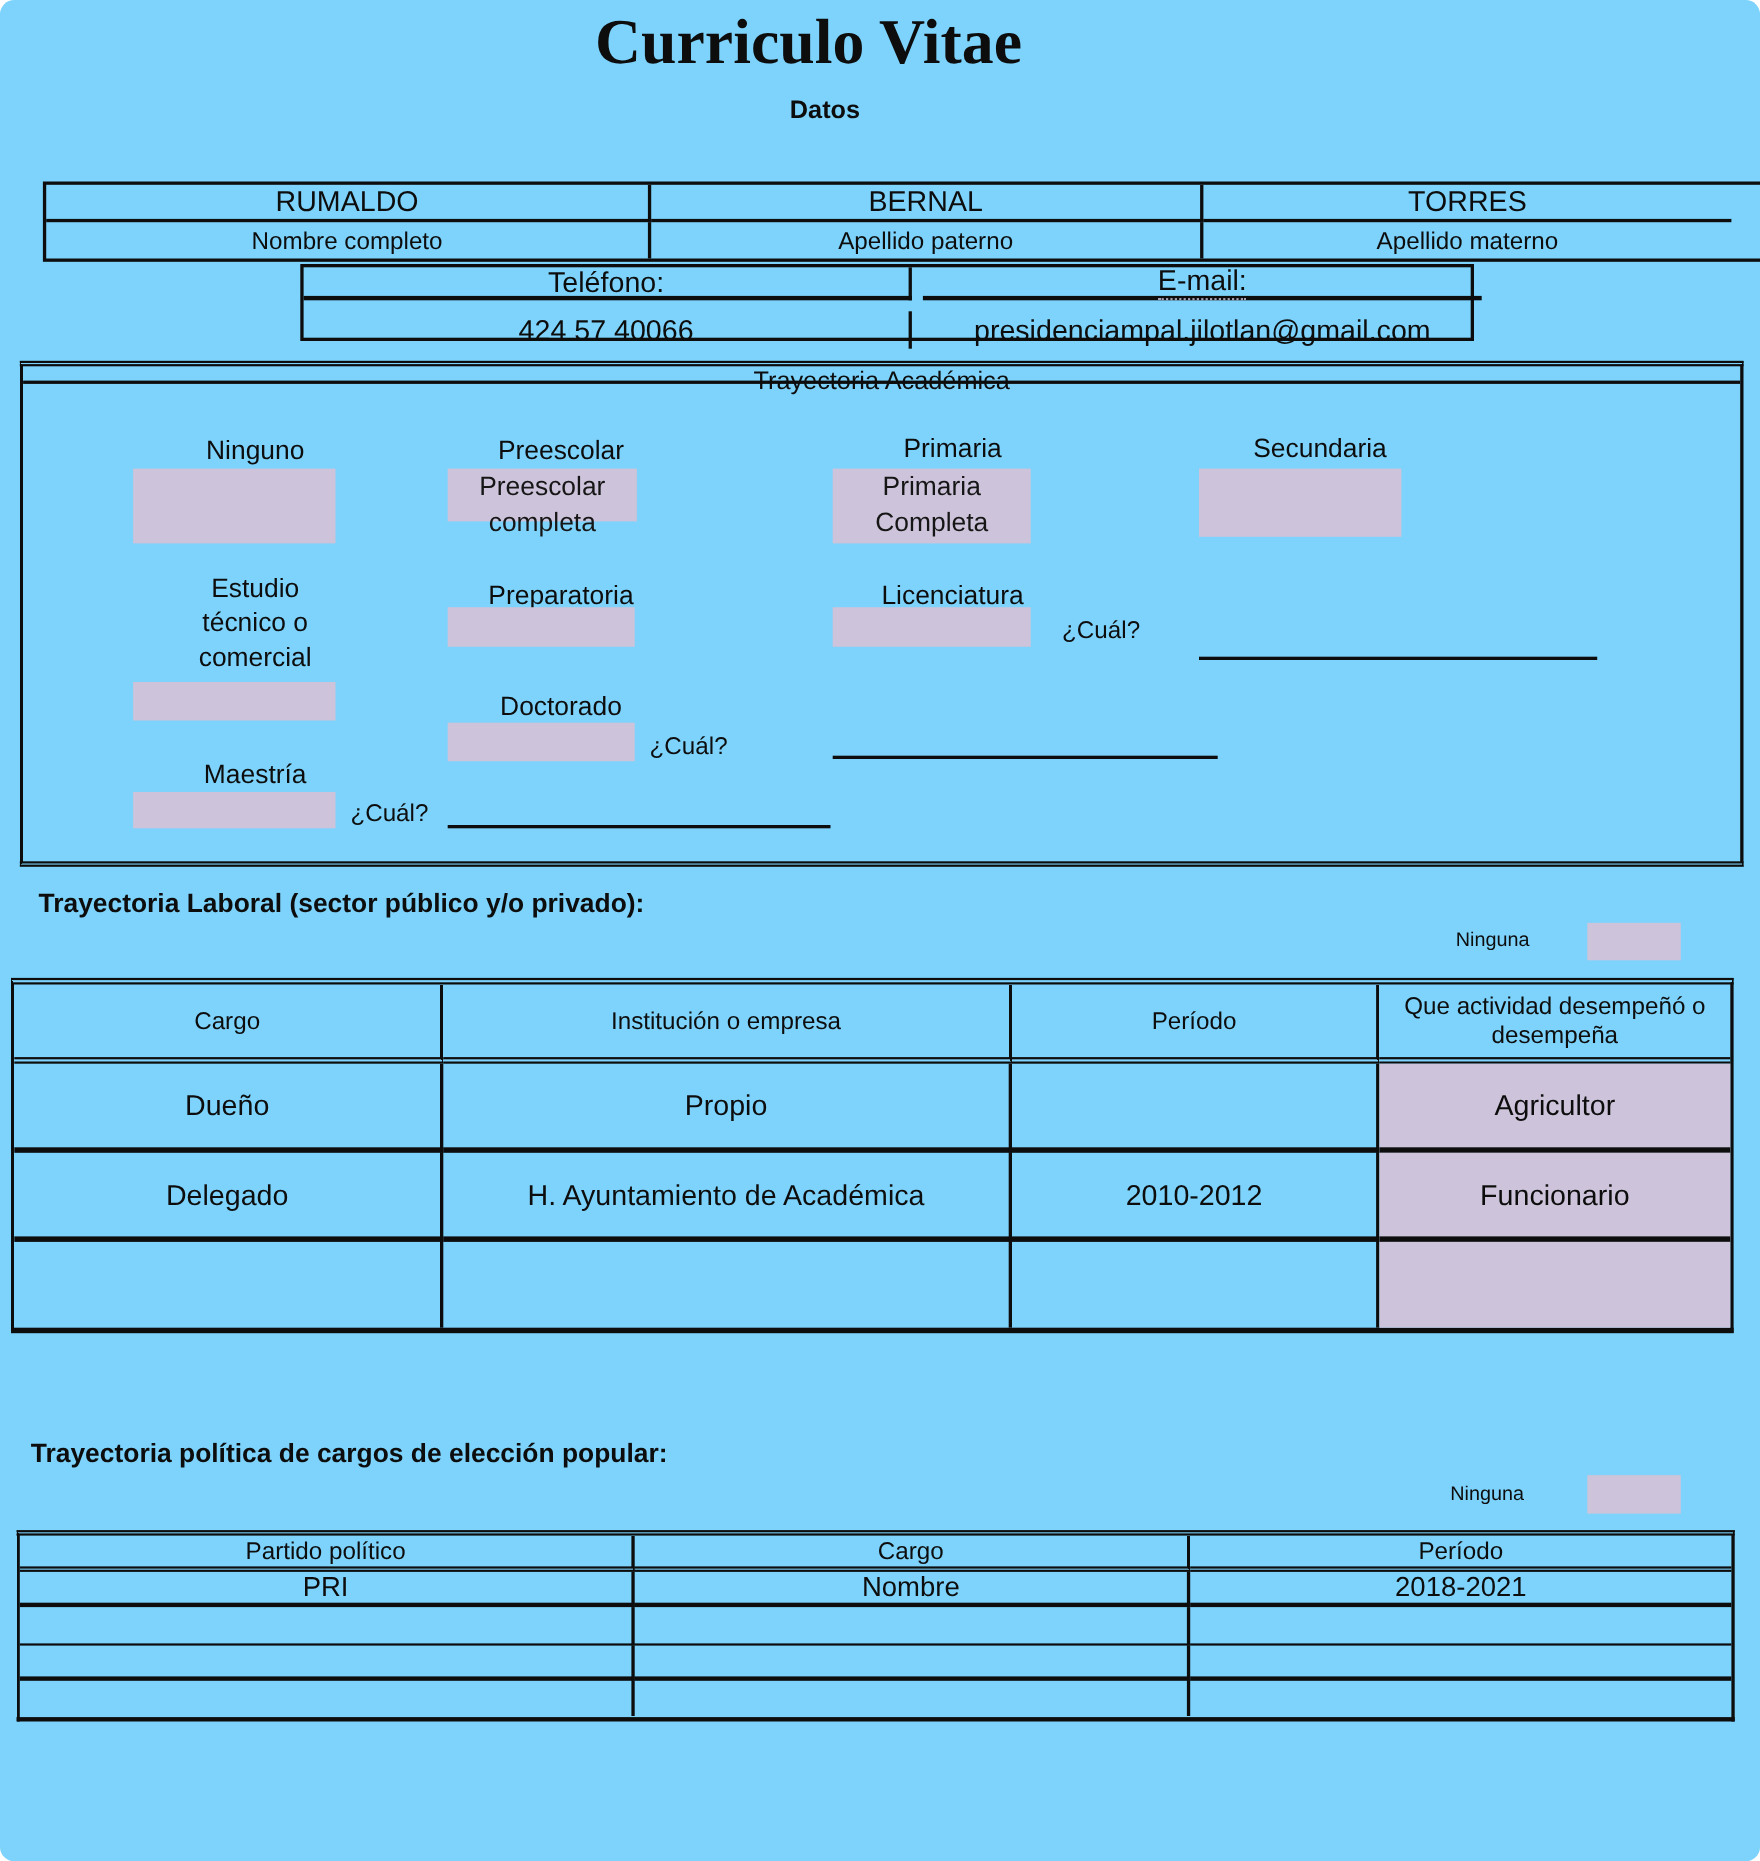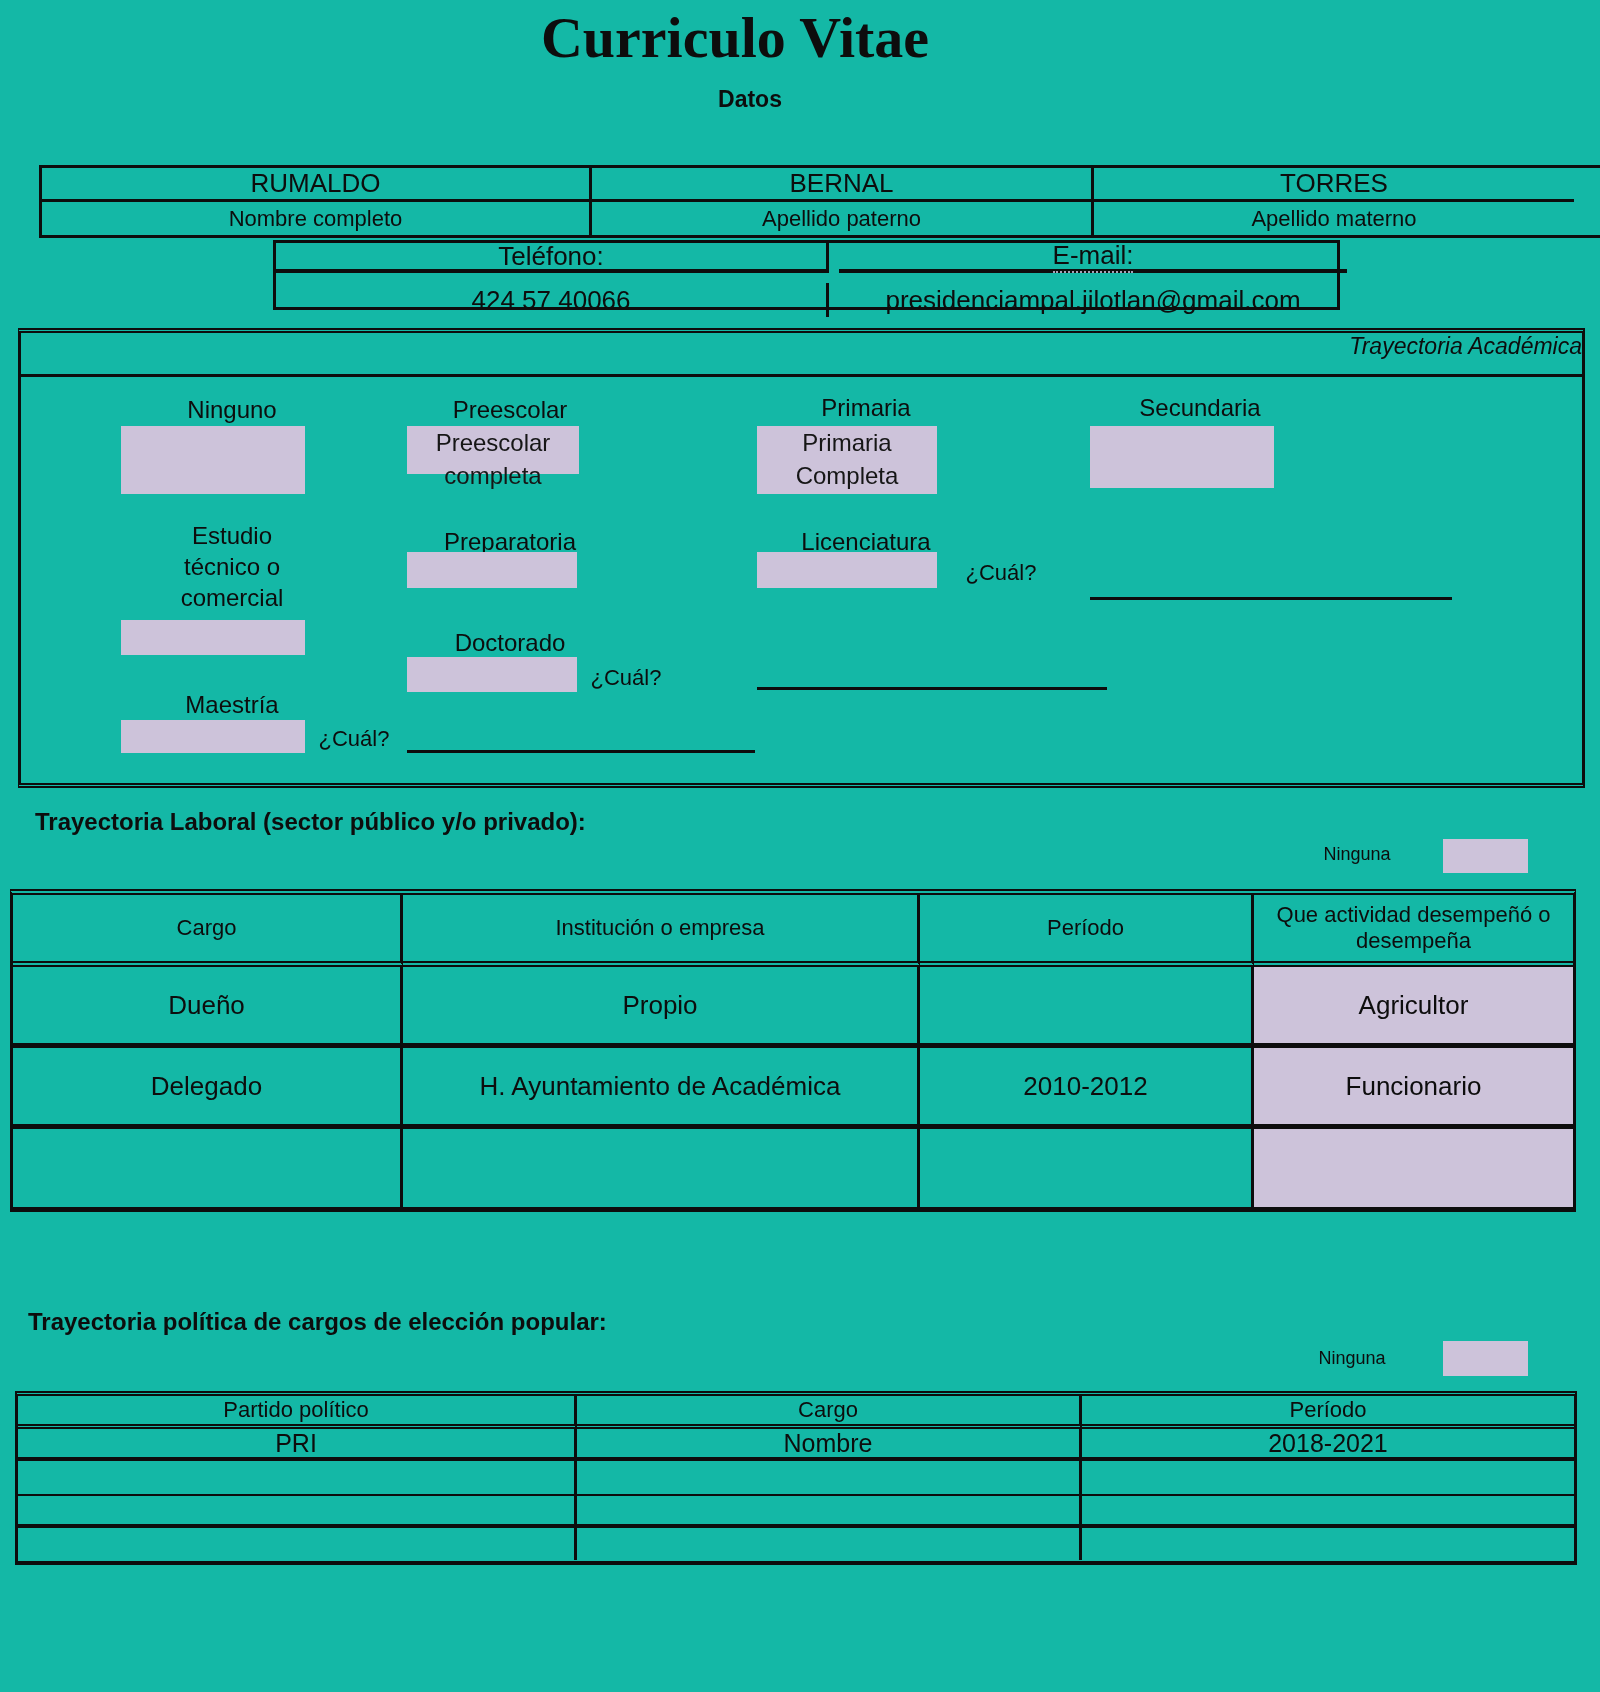--- a/index.html
+++ b/index.html
@@ -1,21 +1,22 @@
 <!DOCTYPE html>
 <html style="--hl: #cdc3da; --ink: #0d0d0d;"><head>
 <meta charset="utf-8">
 <style>
   :root { --hl: #cdc3da; --ink: #0d0d0d; }
   * { box-sizing: border-box; margin: 0; padding: 0; }
   body { background: #ffffff; }
   .page {
-    position: relative; width: 1600px; height: 1692px; background: #14b8a6;
+    position: relative; width: 1600px; height: 1692px; background: #7dd3fc;
     font-family: "Liberation Sans", sans-serif; color: var(--ink);
     overflow: hidden;
+    border-radius: 13px;
   }
   .abs { position: absolute; }
 
   
   .title { left: 0; top: 4px; width: 1470px; text-align: center;
            font-family: "Liberation Serif", serif; font-weight: bold; font-size: 58px; }
   .subtitle { left: 0; top: 86px; width: 1500px; text-align: center;
               font-weight: bold; font-size: 23px; }
 
   
@@ -32,23 +33,23 @@
     border: 3px solid var(--ink); display: grid;
     grid-template-columns: 553px 508px; grid-template-rows: 30px 34px; gap: 10px; }
   .phone-table > div { display: flex; align-items: center; justify-content: center; font-size: 26px; }
   .pt-lab { border-bottom: 4px solid var(--ink); }
   .email-u { border-bottom: 2px dotted #a9a2b8; }
 
   
   .acad { left: 18px; top: 328px; width: 1567px; height: 460px;
     border-left: 3px solid var(--ink); border-right: 3px solid var(--ink);
     border-top: 5px double var(--ink); border-bottom: 5px double var(--ink); }
-  .acad-heading { position: absolute; left: 0; top: 0; width: 100%; height: 44px;
-    line-height: 27px; text-align: right; font-size: 23px;
-    border-bottom: 3px solid var(--ink); font-style: italic; }
+  .acad-heading { position: absolute; left: 0; top: 0; width: 100%; height: 16px;
+    line-height: 27px; text-align: center; font-size: 23px;
+    border-bottom: 3px solid var(--ink); }
   .alabel { position: absolute; text-align: center; font-size: 24px; }
   .abox { position: absolute; background: var(--hl); text-align: center;
           font-size: 24px; line-height: 33px; color: #161616; }
   .cual { position: absolute; text-align: center; font-size: 22px; }
   .fill-line { position: absolute; border-bottom: 3px solid var(--ink); }
 
   
   .sec-heading { font-weight: bold; font-size: 24px; }
   .ninguna-lab { text-align: center; font-size: 18px; width: 100px; }
   .ninguna-box { background: var(--hl); }

